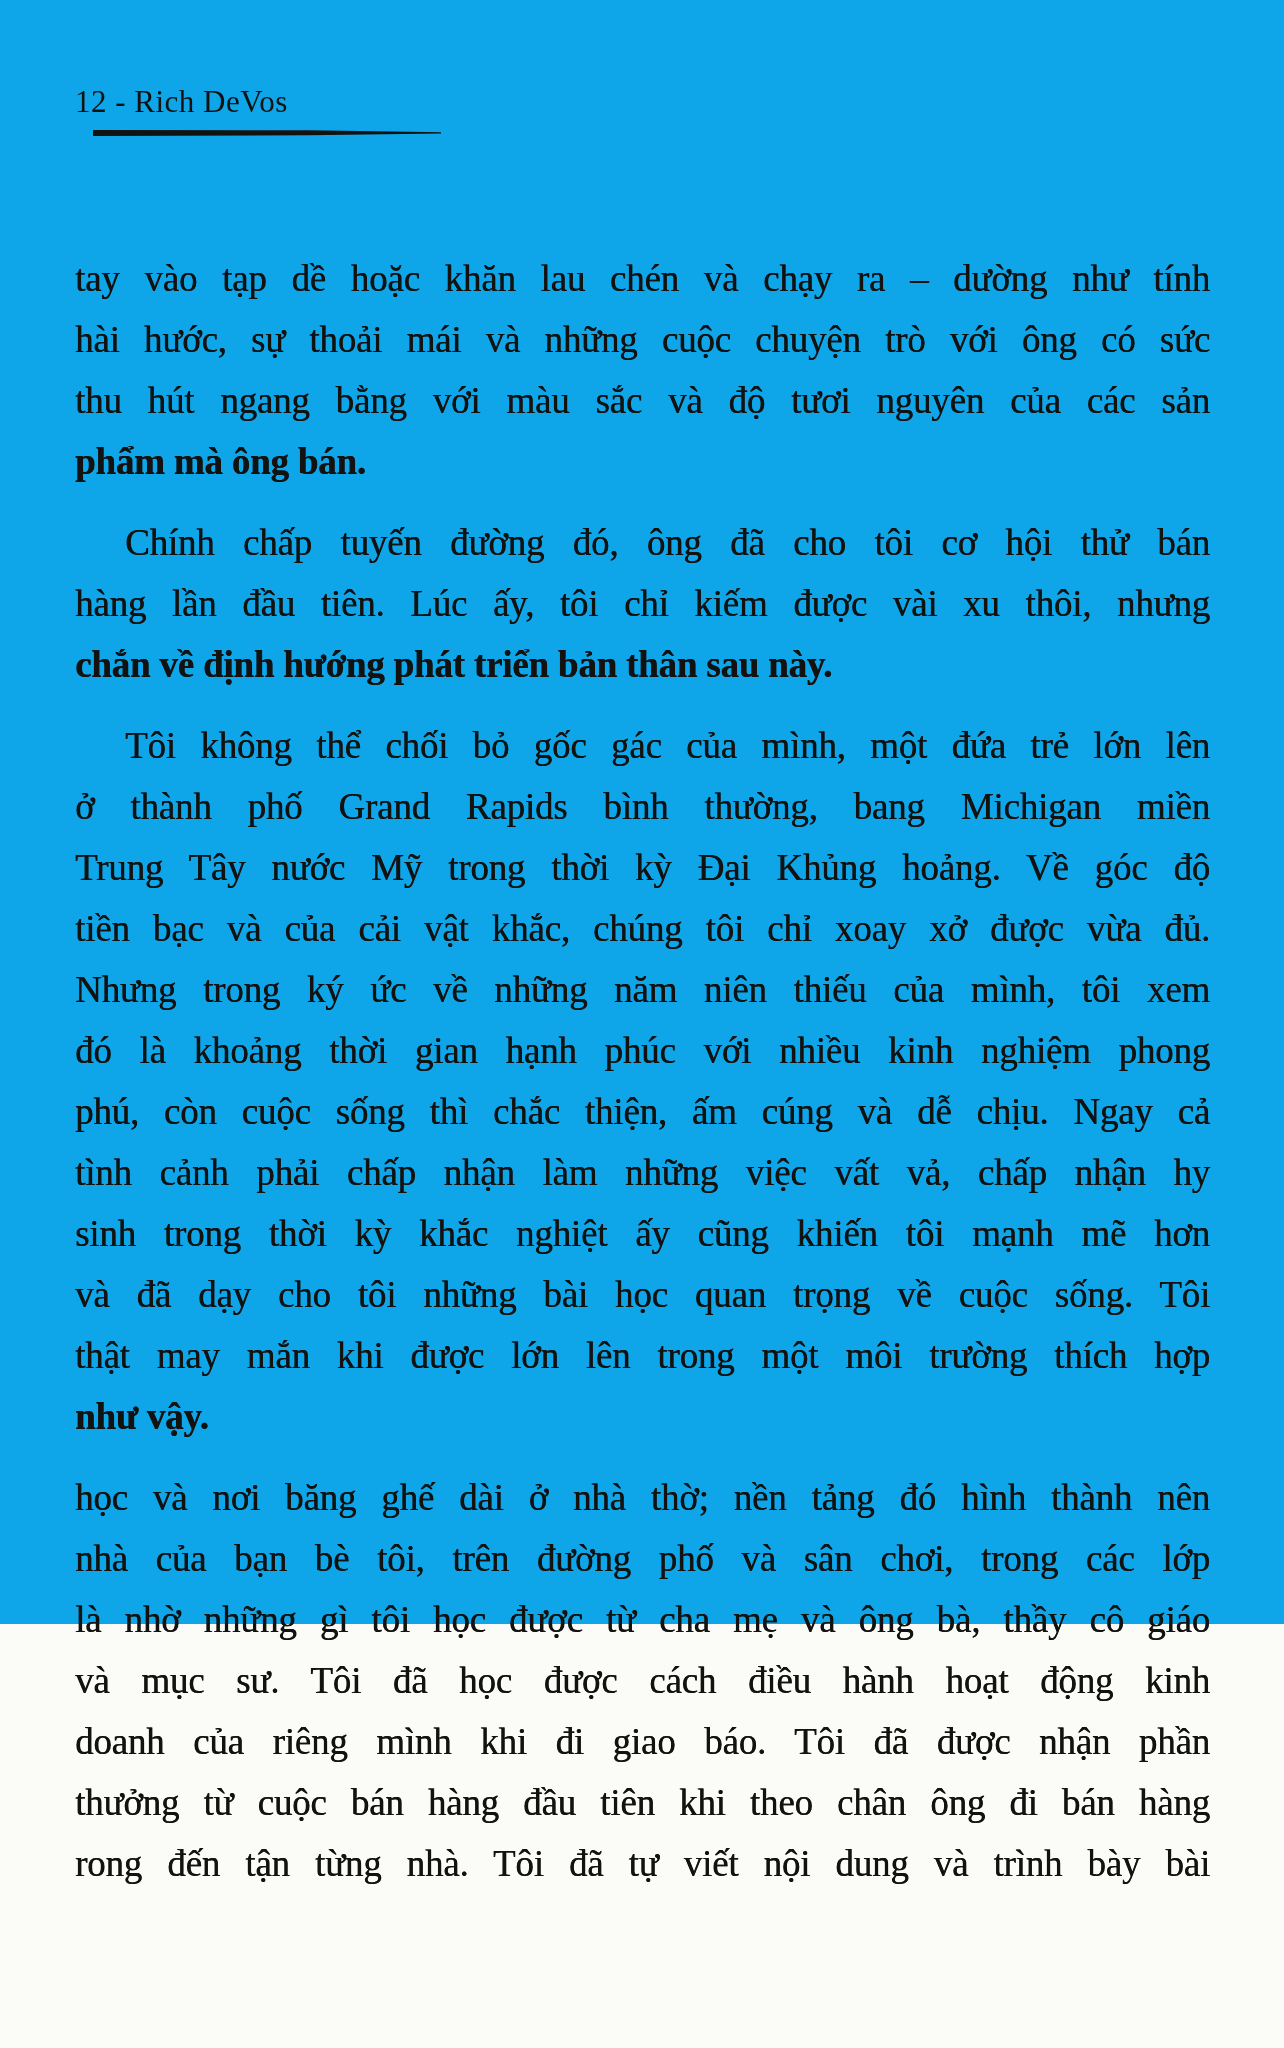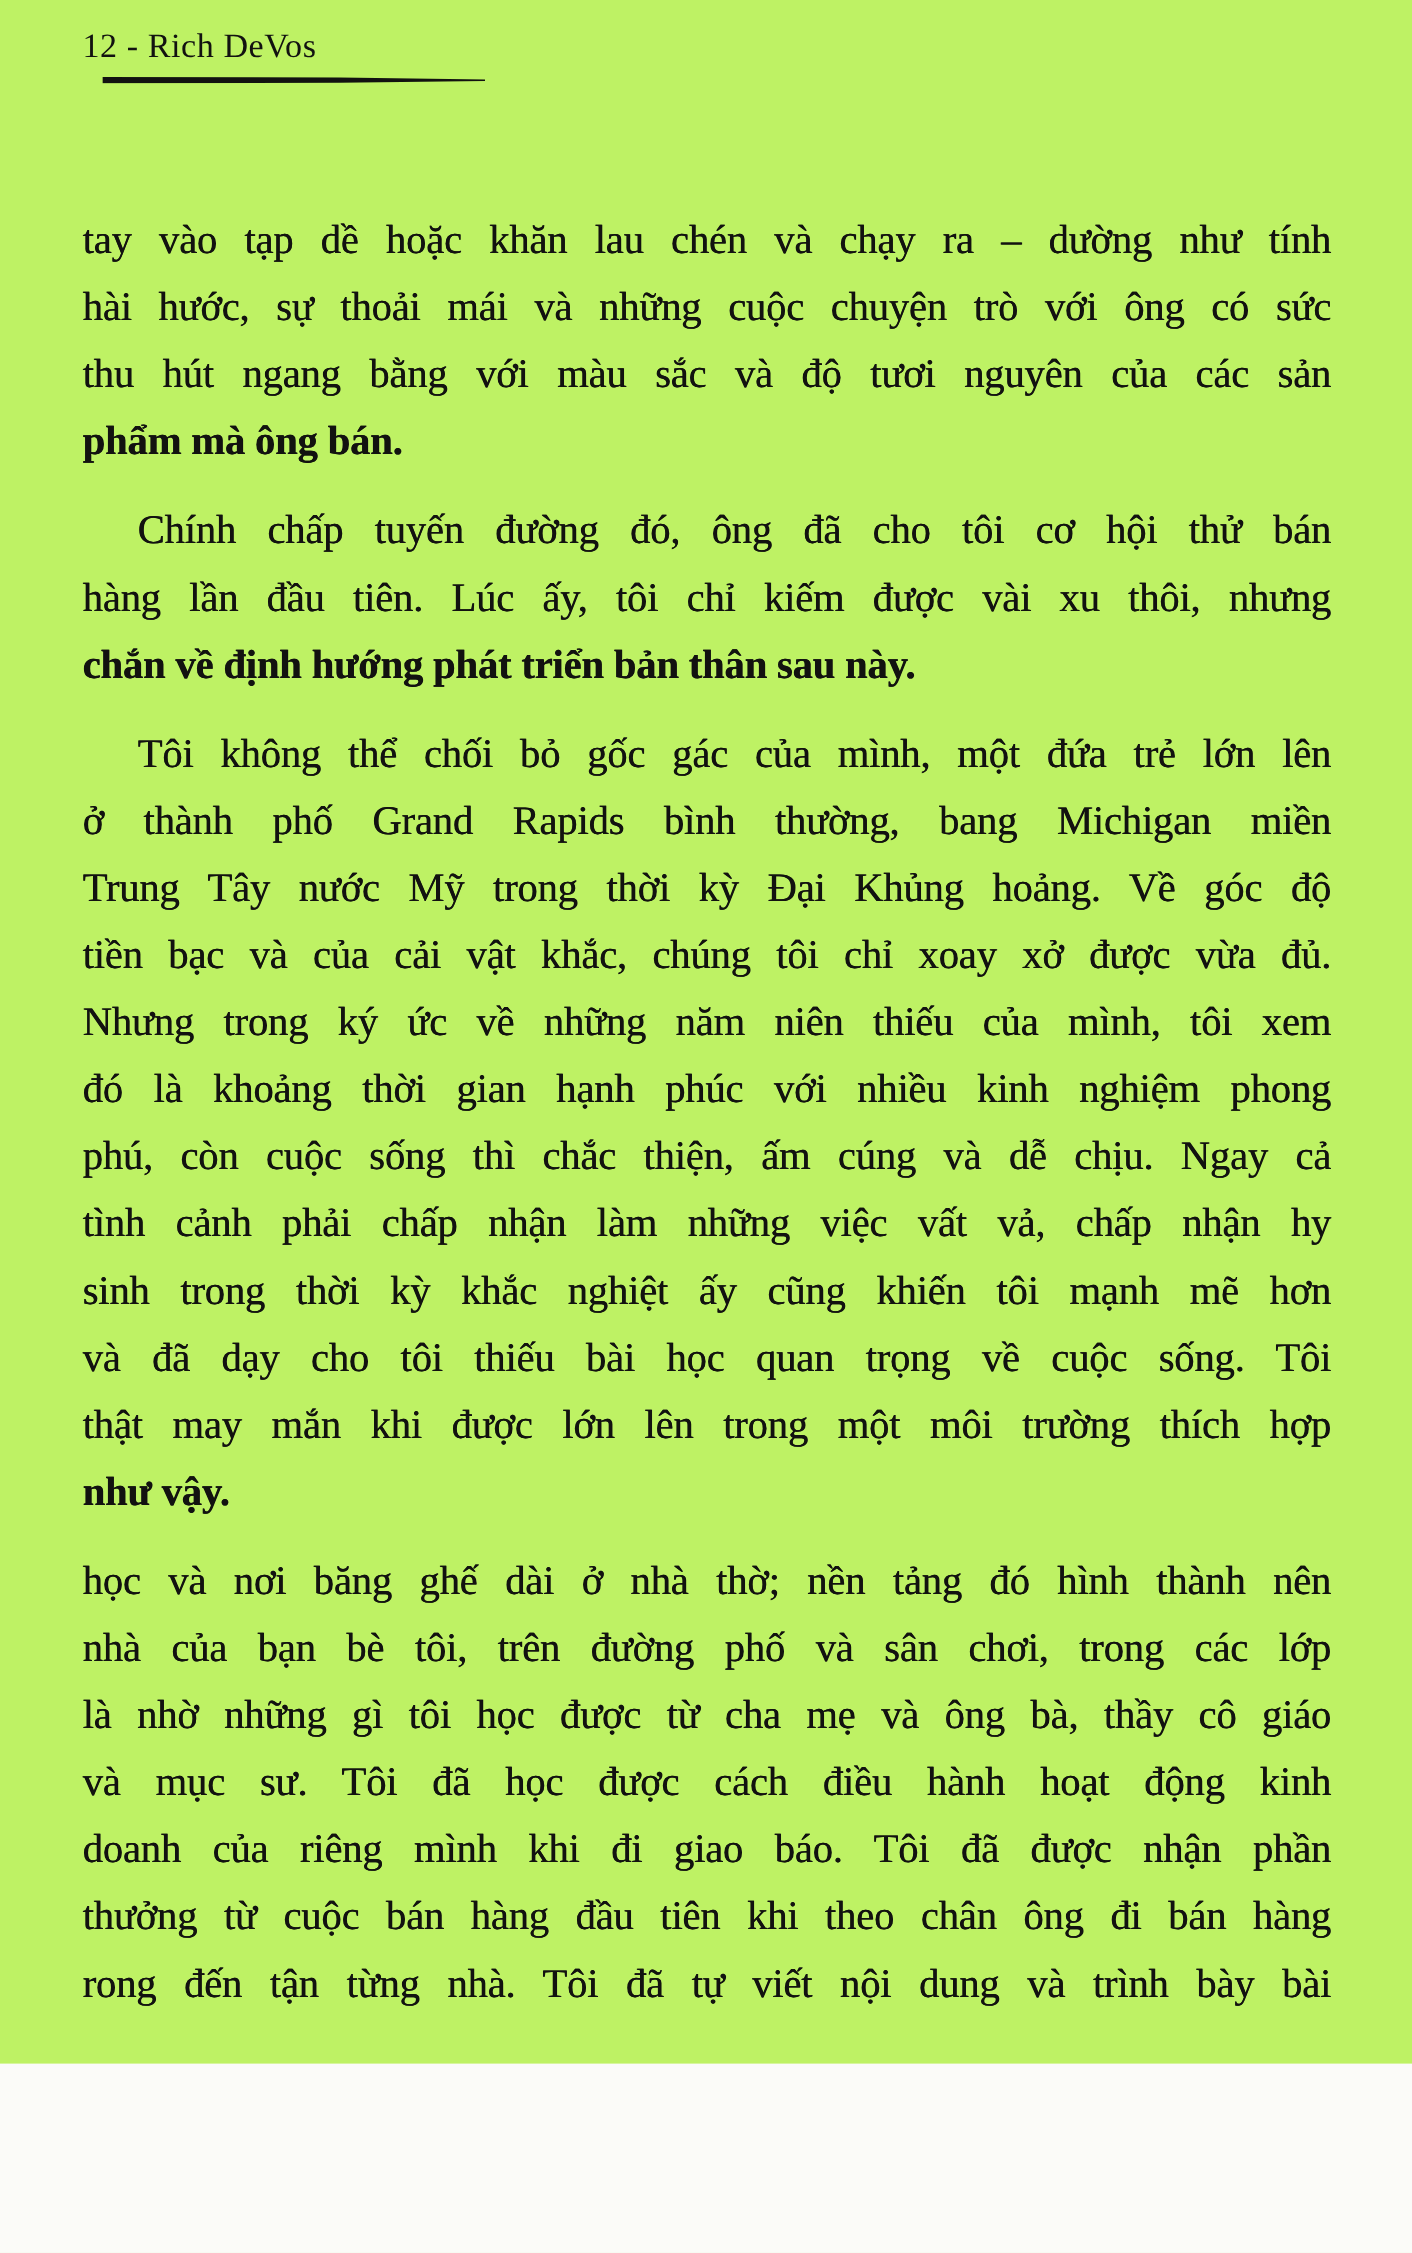--- a/index.html
+++ b/index.html
@@ -6,23 +6,23 @@
   html, body {
     width: 1284px;
     height: 2048px;
     background: #fbfbf8;
     font-family: "Liberation Serif", "DejaVu Serif", serif;
     color: #121210;
     overflow: hidden;
   }
   .page {
     width: 1284px;
-    height: 1876px;
-    padding: 24px 74px 0 75px;
-    background: #bef264;
+    height: 1624px;
+    padding: 84px 74px 0 75px;
+    background: #0ea5e9;
   }
   .running-head {
     font-size: 31px;
     line-height: 36px;
     font-weight: normal;
     letter-spacing: 0.5px;
     color: #121210;
     white-space: nowrap;
   }
   .head-rule {
@@ -84,21 +84,21 @@
     <p class="para">
       <span class="line indent" style="display:block">Tôi không thể chối bỏ gốc gác của mình, một đứa trẻ lớn lên</span>
       <span class="line" style="display:block">ở thành phố Grand Rapids bình thường, bang Michigan miền</span>
       <span class="line" style="display:block">Trung Tây nước Mỹ trong thời kỳ Đại Khủng hoảng. Về góc độ</span>
       <span class="line" style="display:block">tiền bạc và của cải vật khắc, chúng tôi chỉ xoay xở được vừa đủ.</span>
       <span class="line" style="display:block">Nhưng trong ký ức về những năm niên thiếu của mình, tôi xem</span>
       <span class="line" style="display:block">đó là khoảng thời gian hạnh phúc với nhiều kinh nghiệm phong</span>
       <span class="line" style="display:block">phú, còn cuộc sống thì chắc thiện, ấm cúng và dễ chịu. Ngay cả</span>
       <span class="line" style="display:block">tình cảnh phải chấp nhận làm những việc vất vả, chấp nhận hy</span>
       <span class="line" style="display:block">sinh trong thời kỳ khắc nghiệt ấy cũng khiến tôi mạnh mẽ hơn</span>
-      <span class="line" style="display:block">và đã dạy cho tôi thiếu bài học quan trọng về cuộc sống. Tôi</span>
+      <span class="line" style="display:block">và đã dạy cho tôi những bài học quan trọng về cuộc sống. Tôi</span>
       <span class="line" style="display:block">thật may mắn khi được lớn lên trong một môi trường thích hợp</span>
       <span class="line last" style="display:block">như vậy.</span>
     </p>
 
     <p class="para">
       <span class="line" style="display:block">học và nơi băng ghế dài ở nhà thờ; nền tảng đó hình thành nên</span>
       <span class="line" style="display:block">nhà của bạn bè tôi, trên đường phố và sân chơi, trong các lớp</span>
       <span class="line" style="display:block">là nhờ những gì tôi học được từ cha mẹ và ông bà, thầy cô giáo</span>
       <span class="line" style="display:block">và mục sư. Tôi đã học được cách điều hành hoạt động kinh</span>
       <span class="line" style="display:block">doanh của riêng mình khi đi giao báo. Tôi đã được nhận phần</span>

